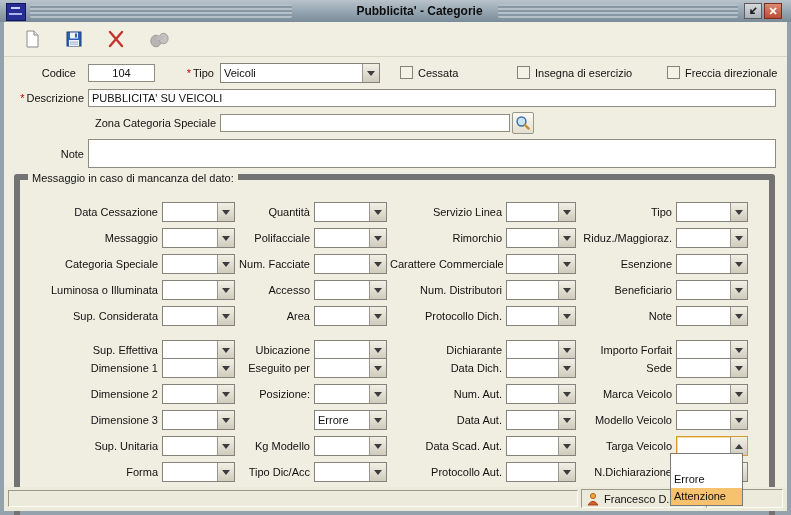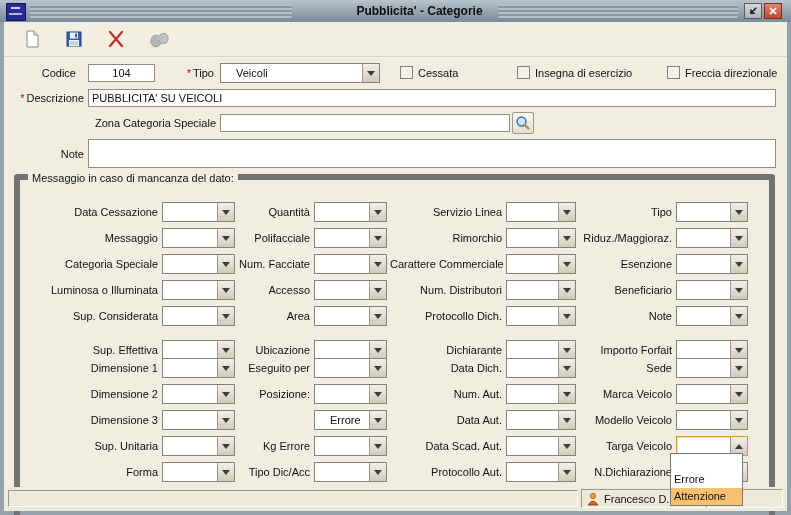--- a/index.html
+++ b/index.html
@@ -60,21 +60,21 @@
     position:absolute; width:13px; height:13px; box-sizing:border-box;
     background:#f4f2e7; border:1px solid #84827a;
   }
   .cblbl { position:absolute; height:16px; line-height:16px; white-space:nowrap; }
 
   
   .combo {
     position:absolute; height:20px; box-sizing:border-box; display:flex;
     background:#fff; border:1px solid #84827a;
   }
-  .combo .cval { flex:1; line-height:18px; padding-left:15px; overflow:hidden; white-space:nowrap; }
+  .combo .cval { flex:1; line-height:18px; padding-left:3px; overflow:hidden; white-space:nowrap; }
   .combo .cbtn {
     width:16px; display:flex; align-items:center; justify-content:center;
     background:linear-gradient(180deg,#f2f0e6,#cfccbd); border-left:1px solid #9a988a;
   }
   .arr-down { width:0; height:0; border-left:4px solid transparent; border-right:4px solid transparent; border-top:5px solid #3c3c3c; }
   .arr-up   { width:0; height:0; border-left:4px solid transparent; border-right:4px solid transparent; border-bottom:5px solid #3c3c3c; }
   .combo.open-focus { border:1px solid #d89c2e; box-shadow:inset 0 0 0 1px #f3dba4; }
 
   .sbtn {
     position:absolute; width:22px; height:22px; box-sizing:border-box;
@@ -477,21 +477,21 @@
             </div>
           </div>
           <div class="grow" style="top: 256px;">
             <span class="glbl c0">Sup. Unitaria</span>
             <div class="combo c0">
               <span class="cval"></span>
               <span class="cbtn">
                 <span class="arr-down"></span>
               </span>
             </div>
-            <span class="glbl c1">Kg Errore</span>
+            <span class="glbl c1">Kg Modello</span>
             <div class="combo c1">
               <span class="cval"></span>
               <span class="cbtn">
                 <span class="arr-down"></span>
               </span>
             </div>
             <span class="glbl c2">Data Scad. Aut.</span>
             <div class="combo c2">
               <span class="cval"></span>
               <span class="cbtn">

